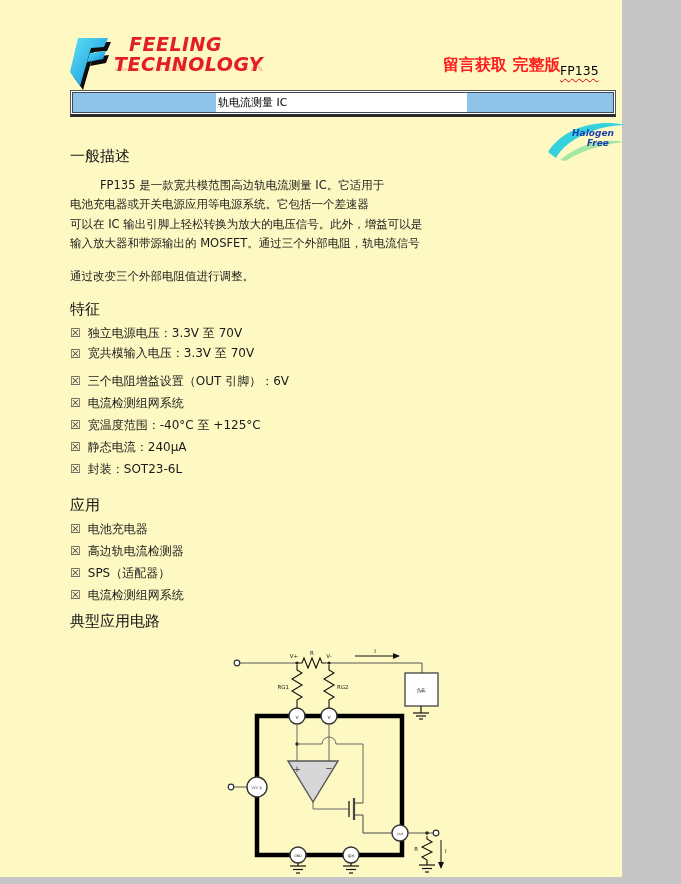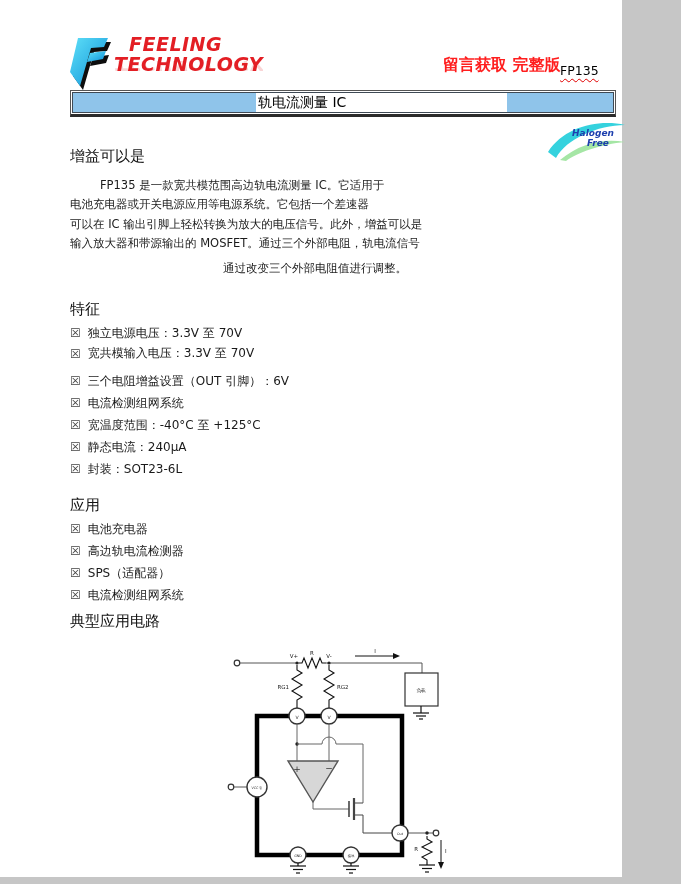--- a/index.html
+++ b/index.html
@@ -3,21 +3,21 @@
 <meta charset="utf-8">
 <style>
   html,body{margin:0;padding:0;}
   body{
     width:681px;height:884px;overflow:hidden;
     background:#c6c6c6;
     font-family:"DejaVu Sans","Liberation Sans",sans-serif;
   }
   .page{
     position:absolute;left:0;top:0;width:622px;height:877px;
-    background:#ffffff;color:#1a1a1a;
+    background:#fef9c3;color:#1a1a1a;
   }
   
   .logo{position:absolute;left:68px;top:34px;width:230px;height:62px;}
   .logo-icon{position:absolute;left:0;top:2px;}
   .logo-text{
     position:absolute;left:46px;top:0;
     font-style:italic;font-weight:bold;color:#e31e24;
     font-size:19px;line-height:20px;letter-spacing:0.5px;white-space:nowrap;
   }
   .logo-text .l1{padding-left:15px;}
@@ -41,30 +41,30 @@
     position:absolute;left:70px;top:90px;width:546px;height:27px;
     box-sizing:border-box;border:1px solid #555;border-bottom:3px solid #2b2b2b;
     padding:1px;background:#fff;
   }
   .banner-blue{
     width:100%;height:100%;box-sizing:border-box;
     background:#8fc4ea;border:1px solid #3f4a55;position:relative;
   }
   .banner-white{
     position:absolute;left:143px;top:0;width:249px;height:19px;background:#fff;
-    font-size:14px;line-height:19px;padding-left:2px;color:#000;white-space:nowrap;margin-left:40px;
+    font-size:11px;line-height:19px;padding-left:2px;color:#000;white-space:nowrap;
   }
   
   .halogen{position:absolute;left:546px;top:119px;}
   
   .sec-heading{position:absolute;left:70px;font-size:15px;font-weight:500;color:#111;}
   .para{position:absolute;left:70px;top:178px;width:490px;font-size:11.5px;}
   .para div{height:19.3px;white-space:nowrap;}
   .para .indent{padding-left:30px;}
-  .para .gap{margin-top:6px;text-align:center;}
+  .para .gap{margin-top:14px;}
   .blist{position:absolute;left:70px;font-size:12px;}
   .bl-item{display:flex;align-items:center;white-space:nowrap;}
   .bl-item .bullet{color:#444;font-size:12px;margin-right:7px;}
   .feat .bl-item{height:20.5px;}
   .feat .sp{margin-top:6px;height:22px;}
   .feat .tall{height:22px;}
   .apps .bl-item{height:22px;}
   
   .circuit{position:absolute;left:225px;top:648px;}
   .circuit .lbl{font-size:5.5px;fill:#222;}
@@ -111,21 +111,21 @@
     </div>
   </div>
 
   <svg class="halogen" width="82" height="42" viewBox="0 0 82 42">
     <path d="M2,33 C18,8 52,0 79,6 C52,6 20,20 10,39 Z" fill="#35d2de"></path>
     <path d="M14,41 C34,24 58,19 79,23 C56,25 30,34 20,42 Z" fill="#a5e6a5"></path>
     <text x="47" y="17" text-anchor="middle" font-size="9" font-style="italic" font-weight="bold" fill="#1d3fae">Halogen</text>
     <text x="52" y="27" text-anchor="middle" font-size="9" font-style="italic" font-weight="bold" fill="#1d3fae">Free</text>
   </svg>
 
-  <div class="sec-heading" style="top:147px;">增益可以是</div>
+  <div class="sec-heading" style="top:147px;">一般描述</div>
   <div class="para">
     <div class="indent">FP135 是一款宽共模范围高边轨电流测量 IC。它适用于</div>
     <div>电池充电器或开关电源应用等电源系统。它包括一个差速器</div>
     <div>可以在 IC 输出引脚上轻松转换为放大的电压信号。此外，增益可以是</div>
     <div>输入放大器和带源输出的 MOSFET。通过三个外部电阻，轨电流信号</div>
     <div class="gap">通过改变三个外部电阻值进行调整。</div>
   </div>
 
   <div class="sec-heading" style="top:300px;">特征</div>
   <div class="blist feat" style="top:323px;">

